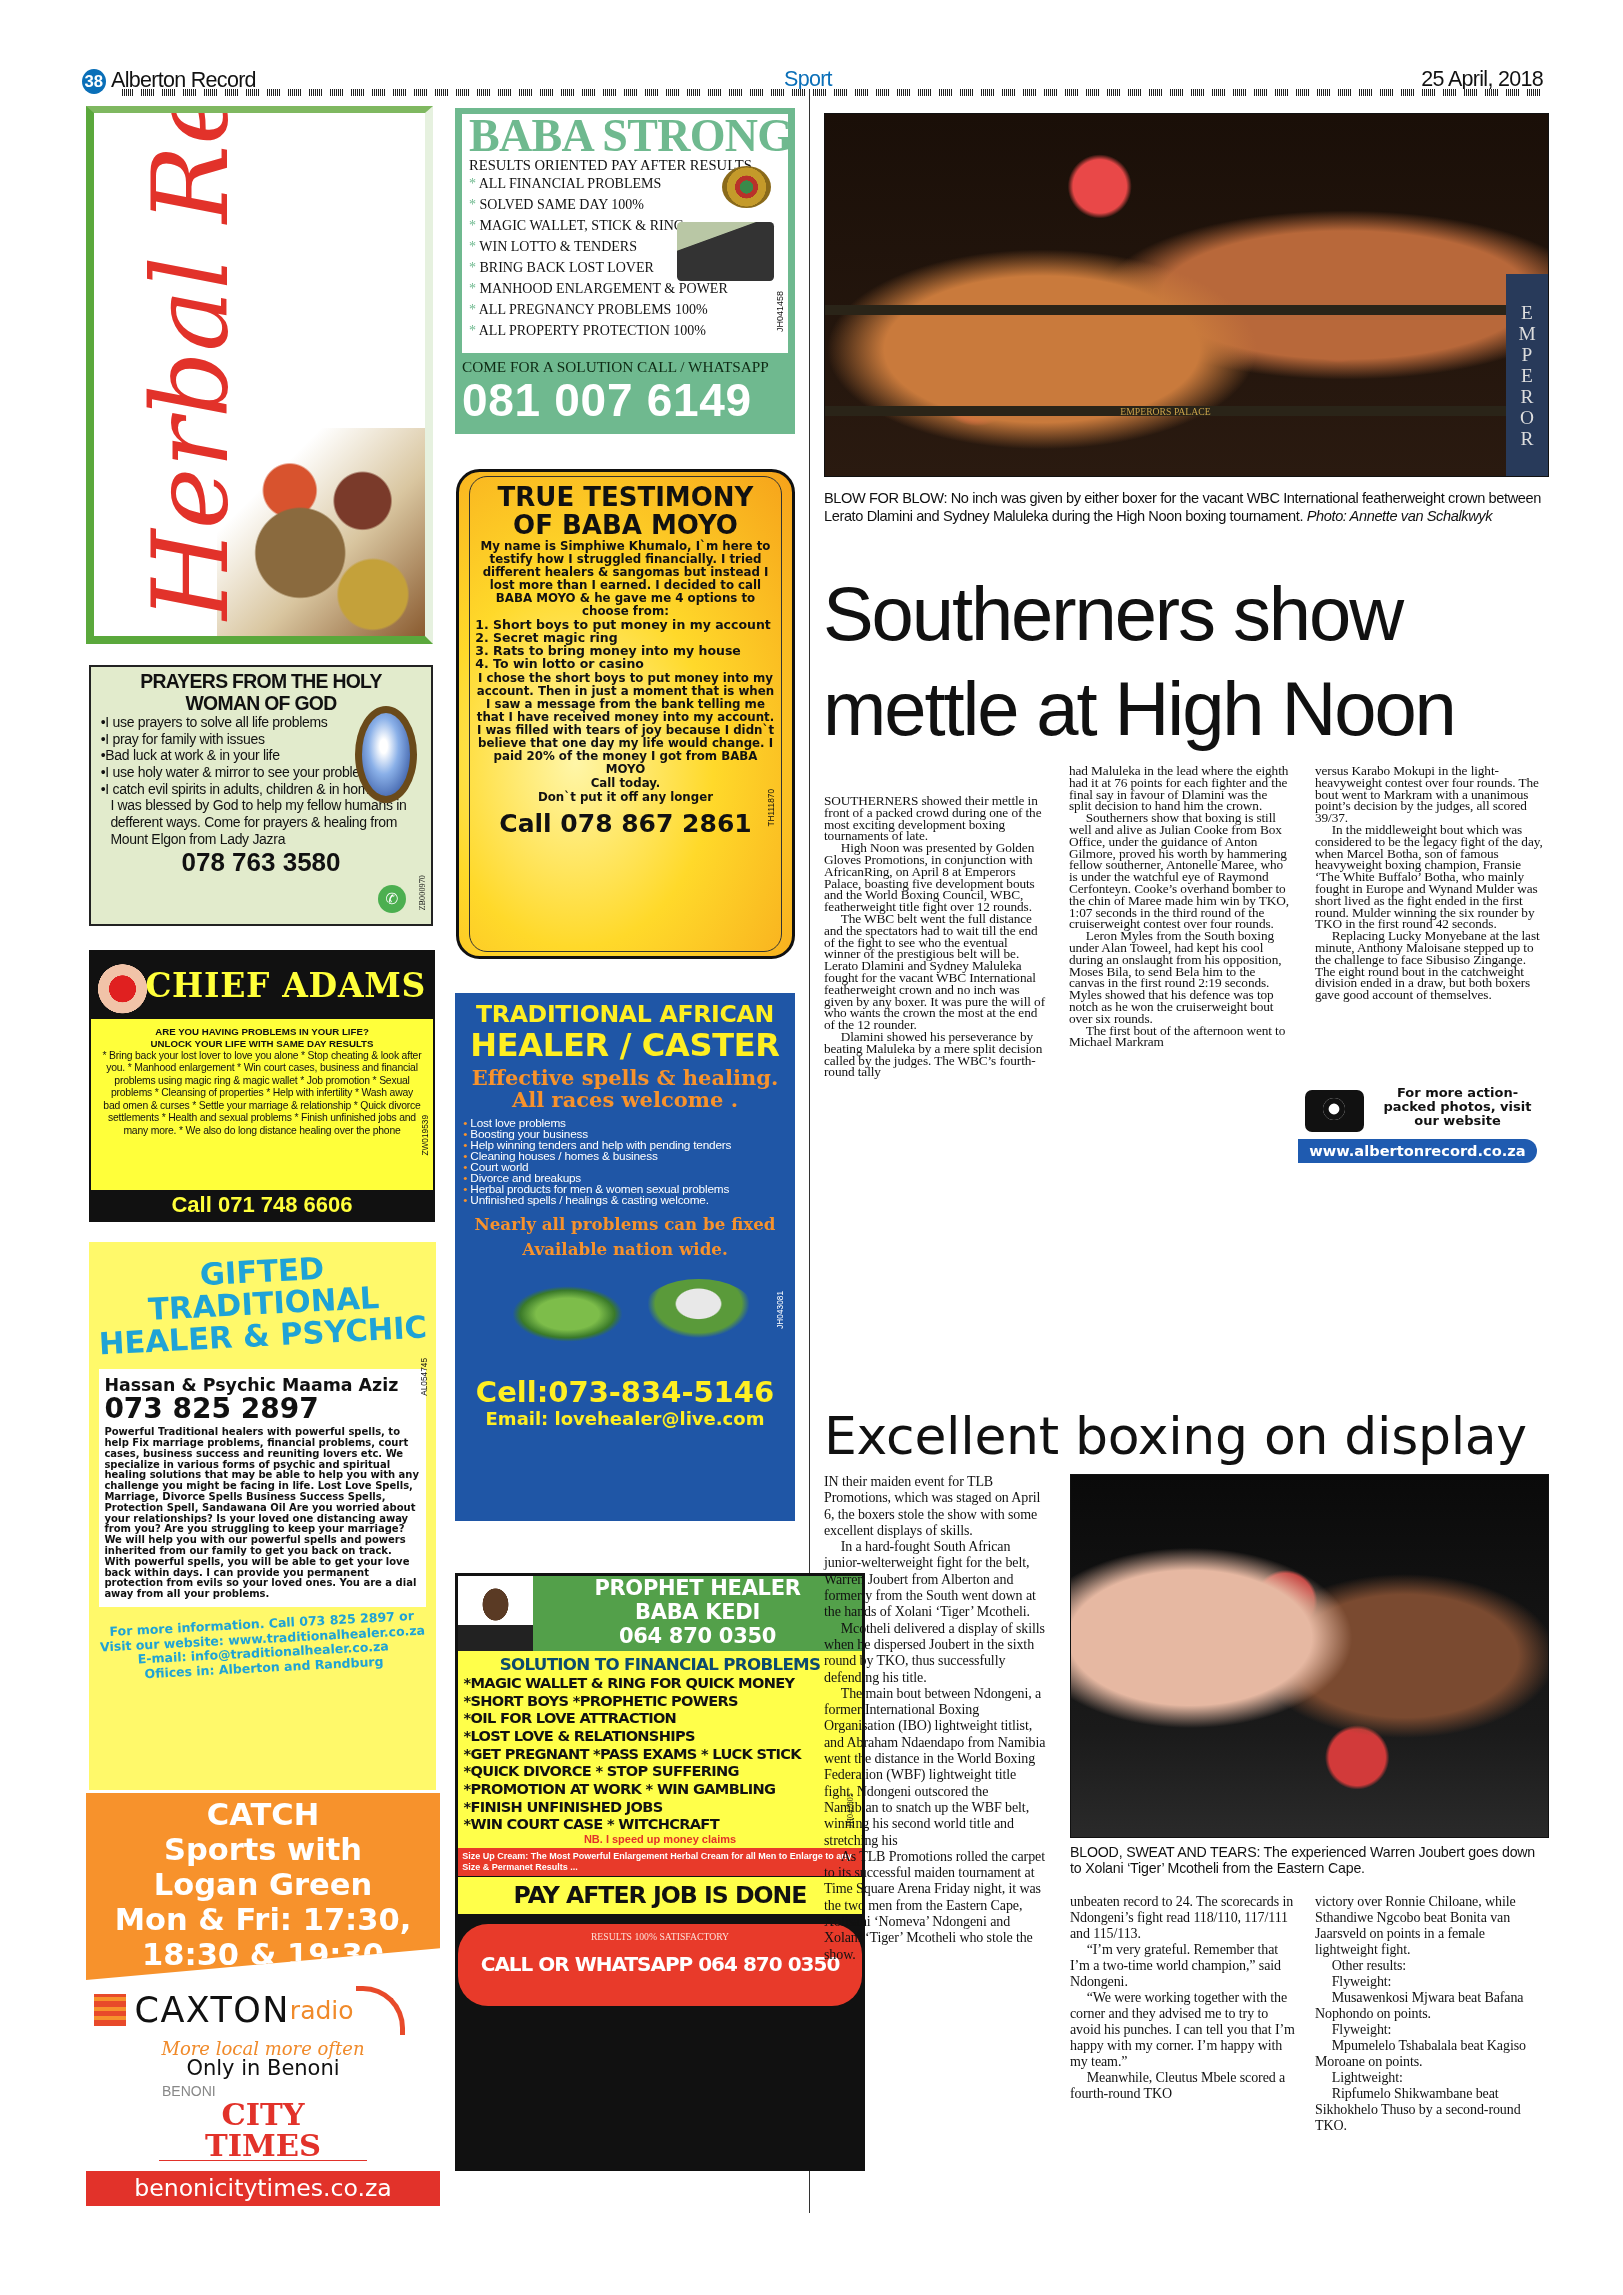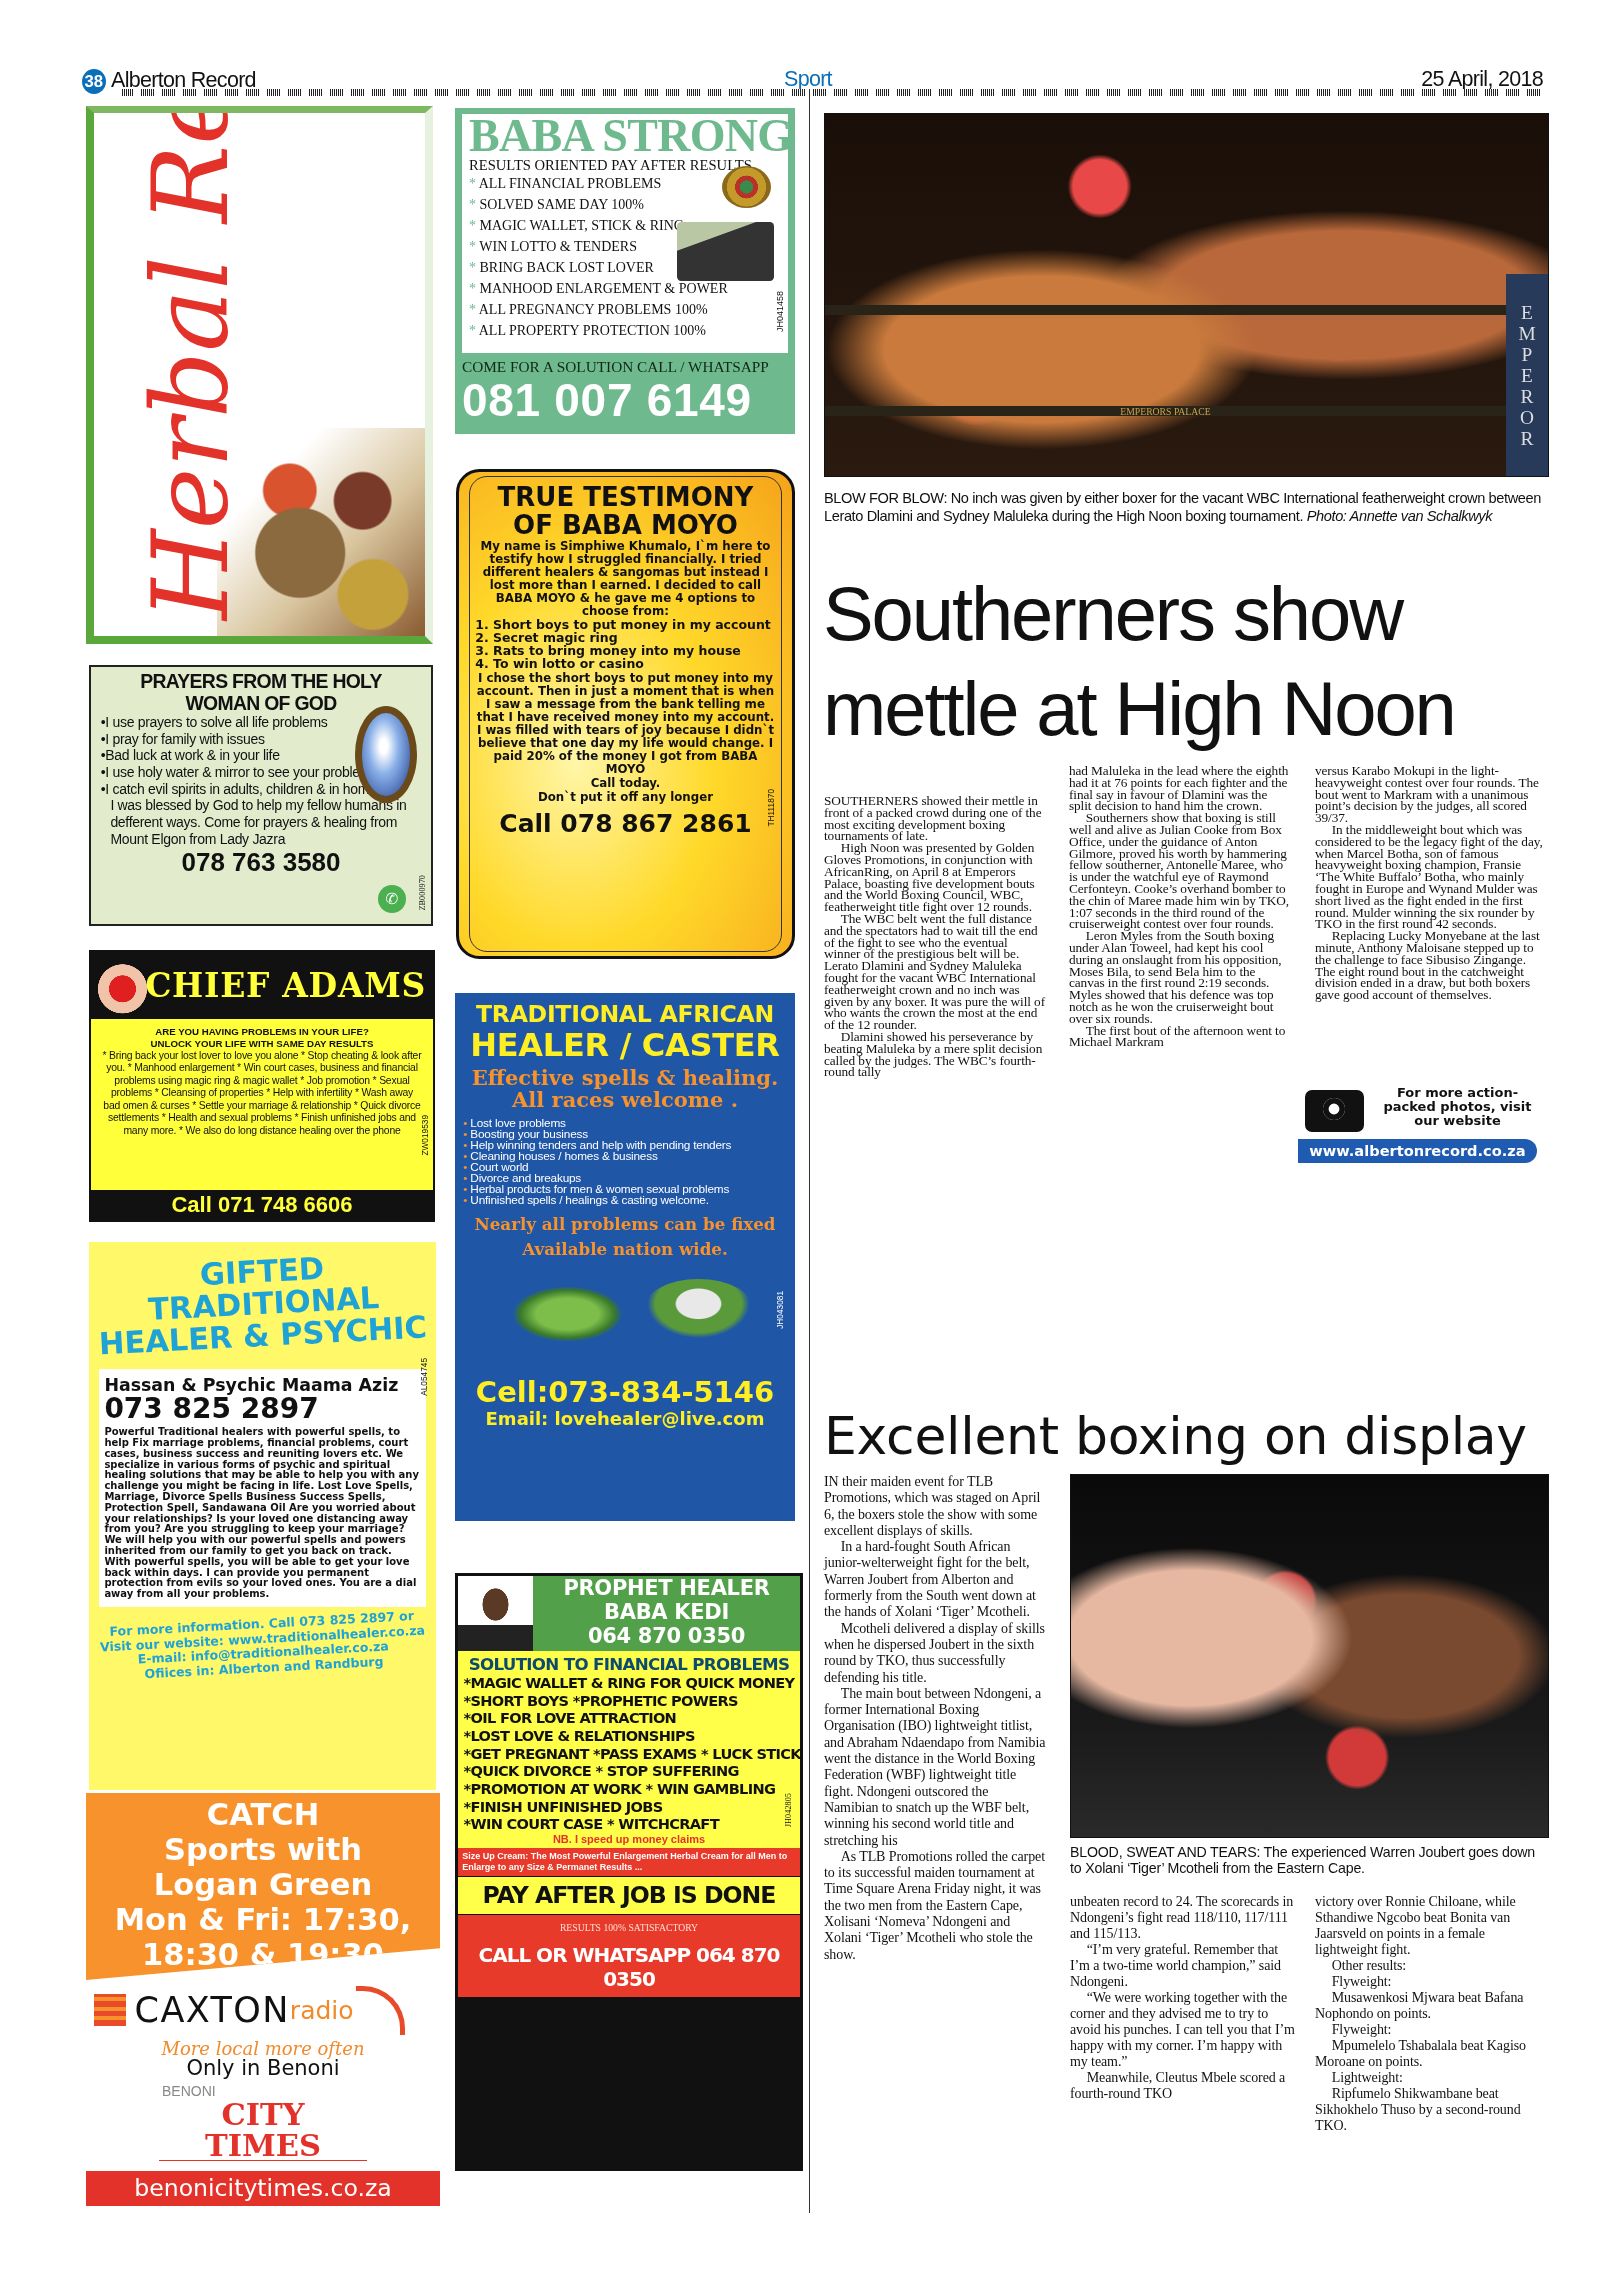--- a/index.html
+++ b/index.html
@@ -97,32 +97,32 @@
   .af-list li::before { content: "• "; color: #f7922c; }
   .af-nearly { font-family: "DejaVu Serif", serif; font-weight: bold; color: #f7922c; font-size: 16.7px; line-height: 16.7px; text-align: center; margin-top: 9.7px; }
   .af-herbs { position: relative; height: 104px; margin-top: 14px; }
   .af-herb1 { position: absolute; left: 49px; top: 14px; width: 111px; height: 56px; background: radial-gradient(ellipse, #7dbd4a 0 40%, #3a7a2a 60%, transparent 70%); border-radius: 50%; }
   .af-herb2 { position: absolute; left: 180px; top: 7px; width: 111px; height: 62px; background: radial-gradient(ellipse at 50% 40%, #e8e8e8 0 28%, #5a9a3a 30% 55%, transparent 65%); border-radius: 50%; }
   .af-cell { font-family: "DejaVu Sans", sans-serif; font-weight: bold; color: #ffef22; font-size: 29px; line-height: 32px; text-align: center; }
   .af-email { font-family: "DejaVu Sans", sans-serif; font-weight: bold; color: #ffef22; font-size: 18px; line-height: 21px; text-align: center; }
   .af-code { position: absolute; right: 9.7px; top: 298px; font-size: 8.3px; color: #fff; writing-mode: vertical-rl; transform: rotate(180deg); }
 
   
-  .kedi { left: 455px; top: 1573px; width: 348px; height: 598px; border: 3.5px solid #111; background: #111; position: absolute; }
+  .kedi { left: 455px; top: 1573px; width: 410px; height: 598px; border: 3.5px solid #111; background: #111; position: absolute; }
   .kd-top { display: flex; height: 75px; background: #53a04a; }
   .kd-photo { width: 75px; height: 75px; background: radial-gradient(ellipse at 50% 38%, #5a3a24 0 24%, transparent 25%), linear-gradient(180deg, #fff 0 65%, #222 66%); }
   .kd-head { flex: 1; text-align: center; color: #fff; font-family: "DejaVu Sans", sans-serif; font-weight: bold; font-size: 21px; line-height: 23.6px; padding-top: 1.4px; letter-spacing: -0.3px; }
   .kd-yellow { background: #ffff4a; padding: 2.8px 5.6px; position: relative; }
   .kd-sol { color: #0c4a6e; font-family: "DejaVu Sans", sans-serif; font-weight: bold; font-size: 16.7px; text-align: center; letter-spacing: -0.7px; }
   .kd-list li { list-style: none; font-family: "DejaVu Sans", sans-serif; font-weight: bold; font-size: 14.6px; line-height: 17.7px; letter-spacing: -0.7px; white-space: nowrap; }
   .kd-nb { color: #e2322a; font-weight: bold; font-size: 11px; text-align: center; }
   .kd-code { position: absolute; right: 7px; bottom: 21px; font-size: 8.3px; writing-mode: vertical-rl; transform: rotate(180deg); font-family: "Liberation Serif", serif; }
   .kd-red { background: #e83a2a; color: #fff; font-weight: bold; font-size: 9px; line-height: 11px; padding: 2.8px 4.2px; }
   .kd-pay { background: #ffff4a; text-align: center; font-family: "DejaVu Sans", sans-serif; font-weight: bold; font-size: 23.6px; height: 37px; line-height: 37px; letter-spacing: -1px; margin-top: 1.4px; }
-  .kd-red2 { background: #e83a2a; color: #fff; text-align: center; height: 82px; margin-top: 1px; }
+  .kd-red2 { background: #e83a2a; color: #fff; text-align: center; height: 82px; margin-top: 10px; border-radius: 30px; }
   .kd-res { font-family: "Liberation Serif", serif; font-size: 9.7px; color: #fde0d8; padding-top: 7px; }
   .kd-whats { font-family: "DejaVu Sans", sans-serif; font-weight: bold; font-size: 20px; letter-spacing: -1px; margin-top: 9.7px; }
 
   
   .photo1 { left: 824px; top: 113px; width: 725px; height: 364px; border: 1.4px solid #111; background: radial-gradient(ellipse at 30% 65%, #c97a3c 0 22%, transparent 30%), radial-gradient(ellipse at 72% 50%, #b8683a 0 25%, transparent 33%), radial-gradient(circle at 38% 20%, #e94848 0 5%, transparent 6%), radial-gradient(circle at 71% 58%, #e94848 0 6%, transparent 7%), radial-gradient(circle at 21% 74%, #e94848 0 6%, transparent 7%), linear-gradient(180deg, #1a0f08 0%, #2a1a10 100%); position: absolute; overflow: hidden; }
   .photo1-rope { position: absolute; left: 0; right: 42px; height: 9.7px; background: #2a2418; }
   .photo1-post { position: absolute; right: 0; top: 160px; width: 42px; height: 205px; background: #283a5a; color: #ddd; font-family: "Liberation Serif", serif; font-size: 19.4px; text-align: center; line-height: 25px; padding-top: 28px; }
   .caption1 { left: 824px; top: 489px; width: 722px; font-size: 14.6px; line-height: 18px; letter-spacing: -0.4px; }
   .caption1 i { font-style: italic; }
   .headline1 { left: 823px; top: 566px; font-size: 76px; line-height: 95px; letter-spacing: -2.1px; width: 736px; }

